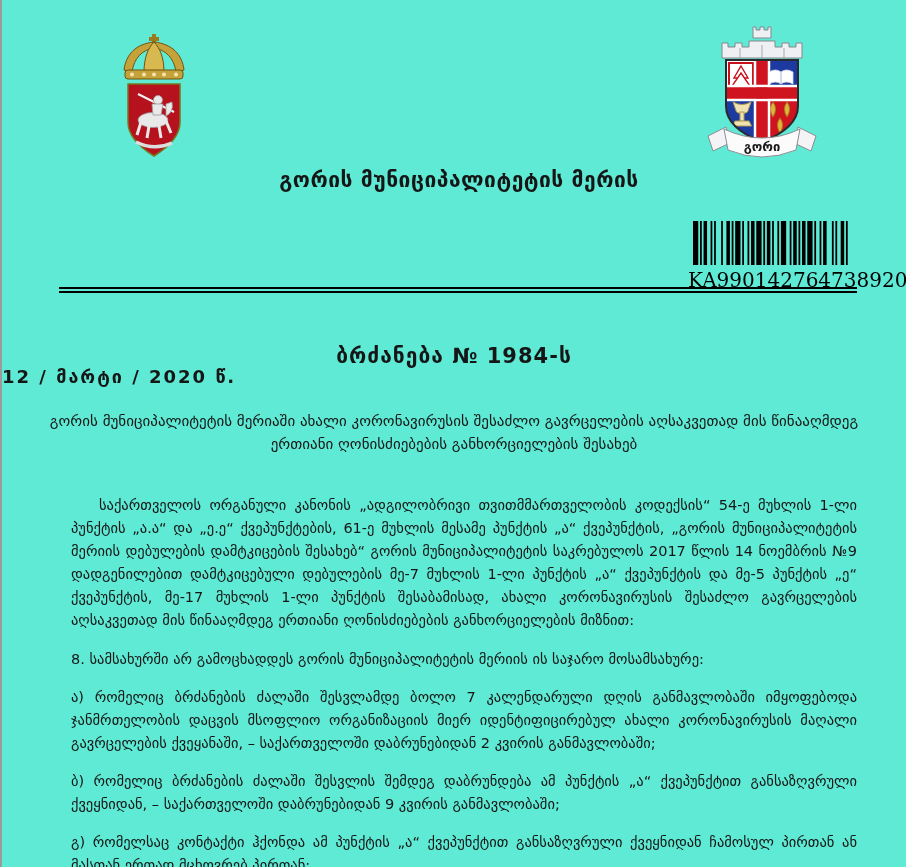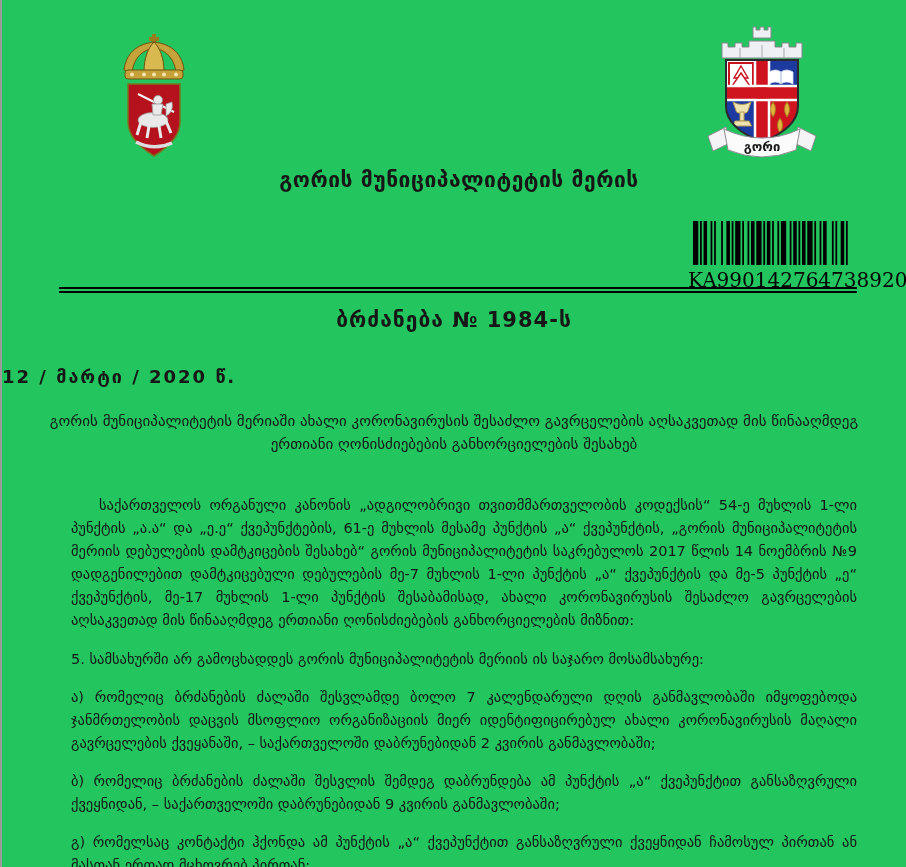--- a/index.html
+++ b/index.html
@@ -1,21 +1,21 @@
 <!DOCTYPE html>
 <html><head>
 <meta charset="utf-8">
 <style>
   * { margin:0; padding:0; box-sizing:border-box; }
   html, body { background:#ffffff; }
   .page {
     position: relative;
     width: 906px;
     height: 867px;
-    background: #22c55e;
+    background: #5eead4;
     font-family: "DejaVu Sans", sans-serif;
     color: #161616;
     border-left: 2px solid #9b9b9b;
     overflow: hidden;
   }
   .emblem-left  { position:absolute; left:116px; top:34px; }
   .emblem-right { position:absolute; left:698px; top:24px; }
   .org-title {
     position:absolute; top:168px; left:0; width:100%;
     text-align:center; font-weight:bold; font-size:21px; letter-spacing:0.5px;padding-left:10px;
@@ -24,21 +24,21 @@
   .barcode-svg  { display:block; margin:0 auto; }
   .barcode-text {
     font-family:"DejaVu Serif","Liberation Serif",serif;
     font-size:20px; color:#000; margin-top:3px; white-space:nowrap;
   }
   .double-rule {
     position:absolute; top:287px; left:57px; right:49px; height:6px;
     border-top:2px solid #000; border-bottom:2px solid #000;
   }
   .order-no {
-    position:absolute; top:308px; left:0; width:100%;
+    position:absolute; top:344px; left:0; width:100%;
     text-align:center; font-weight:bold; font-size:21px; letter-spacing:1px;
   }
   .order-date {
     position:absolute; top:366px; left:0; width:100%;
     font-weight:bold; font-size:18px; letter-spacing:2px;
   }
   .subject {
     position:absolute; top:410px; left:46px; right:46px;
     text-align:center; font-weight:normal; font-size:15px; line-height:23px;
   }
@@ -176,19 +176,19 @@
 
   <div class="double-rule"></div>
 
   <div class="order-no">ბრძანება №  1984-ს</div>
   <div class="order-date">12 / მარტი / 2020 წ.</div>
 
   <div class="subject">გორის მუნიციპალიტეტის მერიაში ახალი კორონავირუსის შესაძლო გავრცელების აღსაკვეთად მის წინააღმდეგ ერთიანი ღონისძიებების განხორციელების შესახებ</div>
 
   <div class="body-text">
     <p class="preamble">საქართველოს ორგანული კანონის „ადგილობრივი თვითმმართველობის კოდექსის“ 54-ე მუხლის 1-ლი პუნქტის „ა.ა“ და „ე.ე“ ქვეპუნქტების, 61-ე მუხლის მესამე პუნქტის „ა“ ქვეპუნქტის, „გორის მუნიციპალიტეტის მერიის დებულების დამტკიცების შესახებ“ გორის მუნიციპალიტეტის საკრებულოს 2017 წლის 14 ნოემბრის №9 დადგენილებით დამტკიცებული დებულების მე-7 მუხლის 1-ლი პუნქტის „ა“ ქვეპუნქტის და მე-5 პუნქტის „ე“ ქვეპუნქტის, მე-17 მუხლის 1-ლი პუნქტის შესაბამისად, ახალი კორონავირუსის შესაძლო გავრცელების აღსაკვეთად მის წინააღმდეგ ერთიანი ღონისძიებების განხორციელების მიზნით:</p>
-    <p>5. სამსახურში არ გამოცხადდეს გორის მუნიციპალიტეტის მერიის ის საჯარო მოსამსახურე:</p>
+    <p>8. სამსახურში არ გამოცხადდეს გორის მუნიციპალიტეტის მერიის ის საჯარო მოსამსახურე:</p>
     <p>ა) რომელიც ბრძანების ძალაში შესვლამდე ბოლო 7 კალენდარული დღის განმავლობაში იმყოფებოდა ჯანმრთელობის დაცვის მსოფლიო ორგანიზაციის მიერ იდენტიფიცირებულ ახალი კორონავირუსის მაღალი გავრცელების ქვეყანაში, – საქართველოში დაბრუნებიდან 2 კვირის განმავლობაში;</p>
     <p>ბ) რომელიც ბრძანების ძალაში შესვლის შემდეგ დაბრუნდება ამ პუნქტის „ა“ ქვეპუნქტით განსაზღვრული ქვეყნიდან, – საქართველოში დაბრუნებიდან 9 კვირის განმავლობაში;</p>
     <p>გ) რომელსაც კონტაქტი ჰქონდა ამ პუნქტის „ა“ ქვეპუნქტით განსაზღვრული ქვეყნიდან ჩამოსულ პირთან ან მასთან ერთად მცხოვრებ პირთან;</p>
   </div>
 
 </div>
 
 </body></html>

